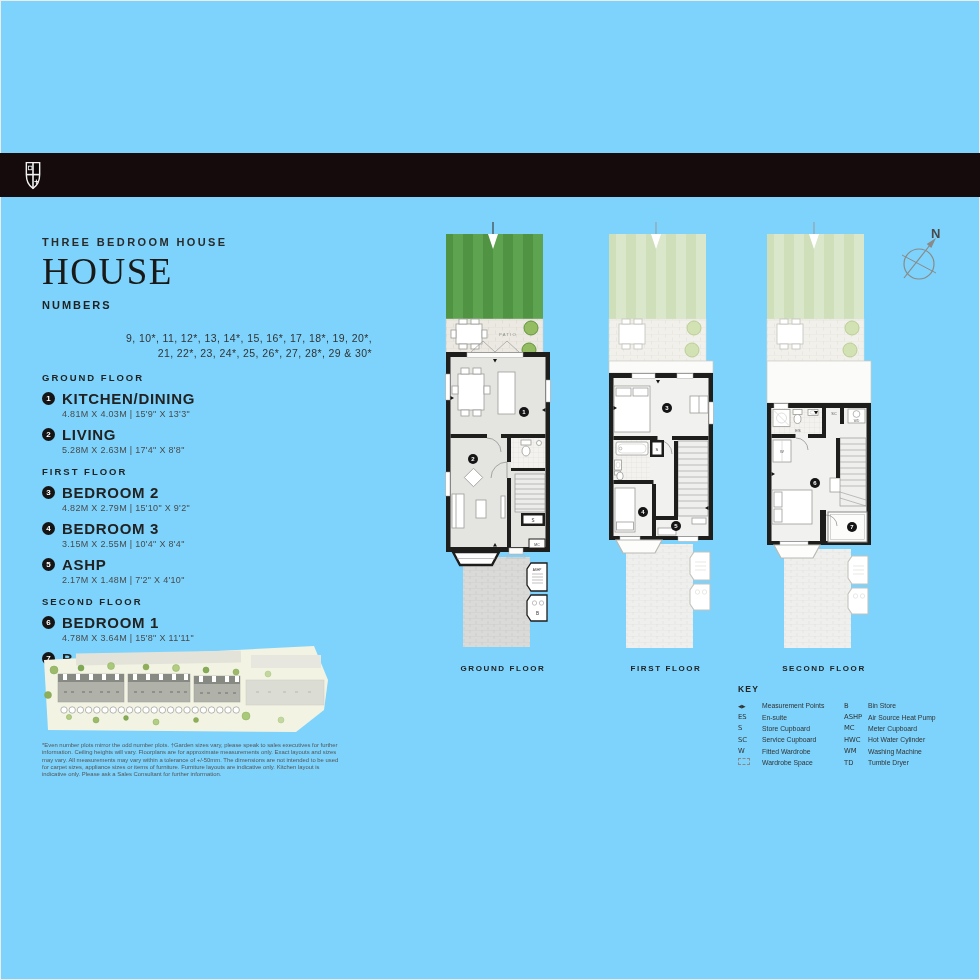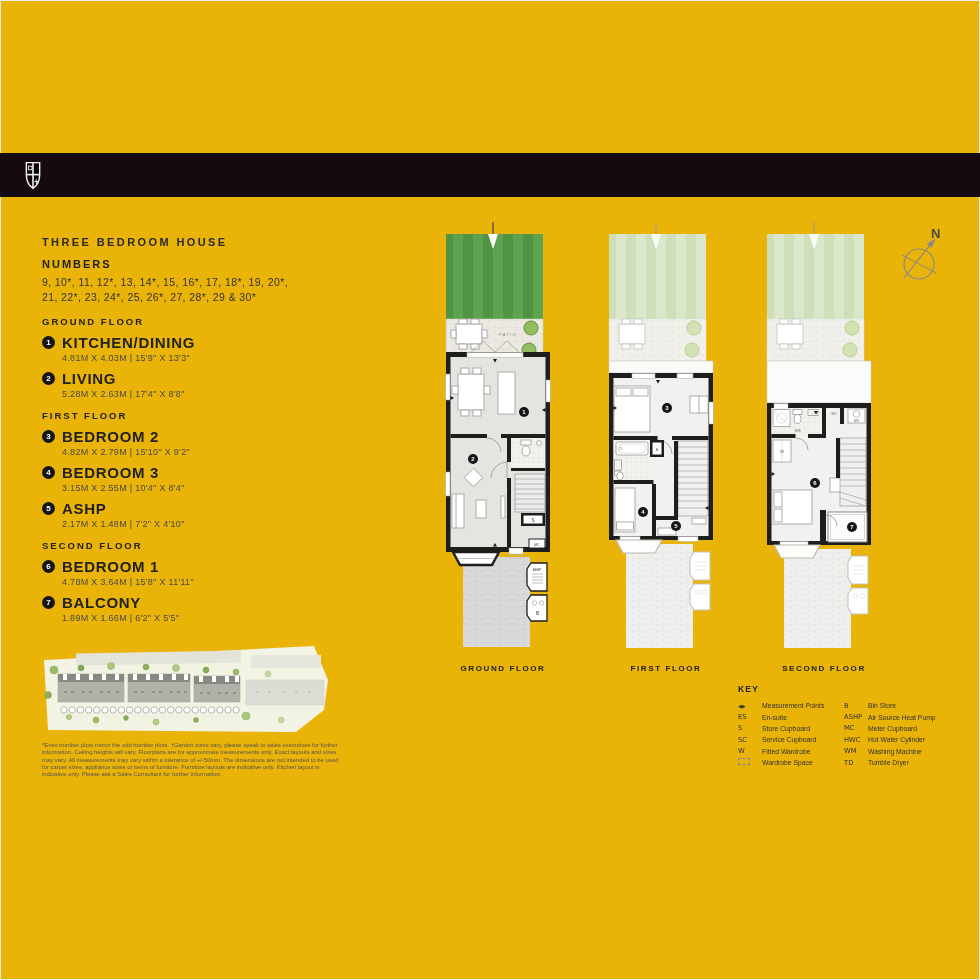--- a/index.html
+++ b/index.html
@@ -1,27 +1,27 @@
 <!DOCTYPE html>
 <html><head>
 <meta charset="utf-8">
 <style>
   html,body{margin:0;padding:0;background:#fff;}
-  .page{position:relative;width:980px;height:980px;background:#eab308;overflow:hidden;
+  .page{position:relative;width:980px;height:980px;background:#7dd3fc;overflow:hidden;
         font-family:"Liberation Sans",sans-serif;box-shadow:inset 0 0 0 1px #ececec;}
   .abs{position:absolute;}
   
   .topbar{left:0;top:153px;width:980px;height:44px;background:#150b0d;}
   
   .leftcol{left:42px;top:236px;width:330px;color:#222;}
   .type-label{font-size:11px;font-weight:bold;letter-spacing:2.4px;color:#2a2a2a;}
   .title{margin-top:6px;font-family:"Liberation Serif",serif;font-weight:400;
          font-size:37px;line-height:35px;letter-spacing:1.5px;color:#191917;}
   .numbers-heading{margin-top:10px;font-size:11px;font-weight:bold;letter-spacing:2px;}
-  .numbers-text{margin-top:5px;font-size:10.5px;line-height:15px;letter-spacing:.4px;color:#333;}
+  .numbers-text{margin-top:20px;font-size:10.5px;line-height:15px;letter-spacing:.4px;color:#333;text-align:right;}
   .floor-heading{margin-top:11px;font-size:9.5px;font-weight:bold;letter-spacing:2px;color:#222;}
   .room-row{margin-top:7px;display:flex;align-items:center;gap:7px;}
   .room-marker{flex:none;width:13px;height:13px;border-radius:50%;background:#151515;color:#fff;
                font-size:8px;font-weight:bold;display:flex;align-items:center;justify-content:center;}
   .room-name{font-size:15px;font-weight:bold;letter-spacing:.7px;color:#222;}
   .room-dims{margin:2px 0 0 20px;font-size:9px;letter-spacing:.3px;color:#4a4a4a;}
   
   .plan-caption{width:130px;text-align:center;font-size:8px;font-weight:bold;letter-spacing:1.6px;color:#222;}
   
   .key{left:738px;top:684px;width:232px;color:#333;}
@@ -49,20 +49,21 @@
       <line x1="1.5" y1="15" x2="16.5" y2="15" stroke="#f2f2f2" stroke-width="1.8"></line>
       <line x1="9" y1="1.5" x2="9" y2="30.5" stroke="#f2f2f2" stroke-width="1.8"></line>
       <rect x="3.8" y="5.5" width="4" height="4" fill="none" stroke="#f2f2f2" stroke-width="1"></rect>
       <path d="M12.8,20.5 v5 M10.5,22.8 h4.6" stroke="#f2f2f2" stroke-width="1.1"></path>
     </svg>
   </div>
 
   <div class="abs leftcol">
     <div class="type-label">THREE BEDROOM HOUSE</div>
     <div class="title">
+      <div>HOUSE</div>
     </div>
     <div class="numbers-heading">NUMBERS</div>
     <div class="numbers-text">
       <div>9, 10*, 11, 12*, 13, 14*, 15, 16*, 17, 18*, 19, 20*,</div>
       <div>21, 22*, 23, 24*, 25, 26*, 27, 28*, 29 &amp; 30*</div>
     </div>
 
     <div class="floor-heading">GROUND FLOOR</div>
     <div class="room-row">
       <span class="room-marker">1</span>

